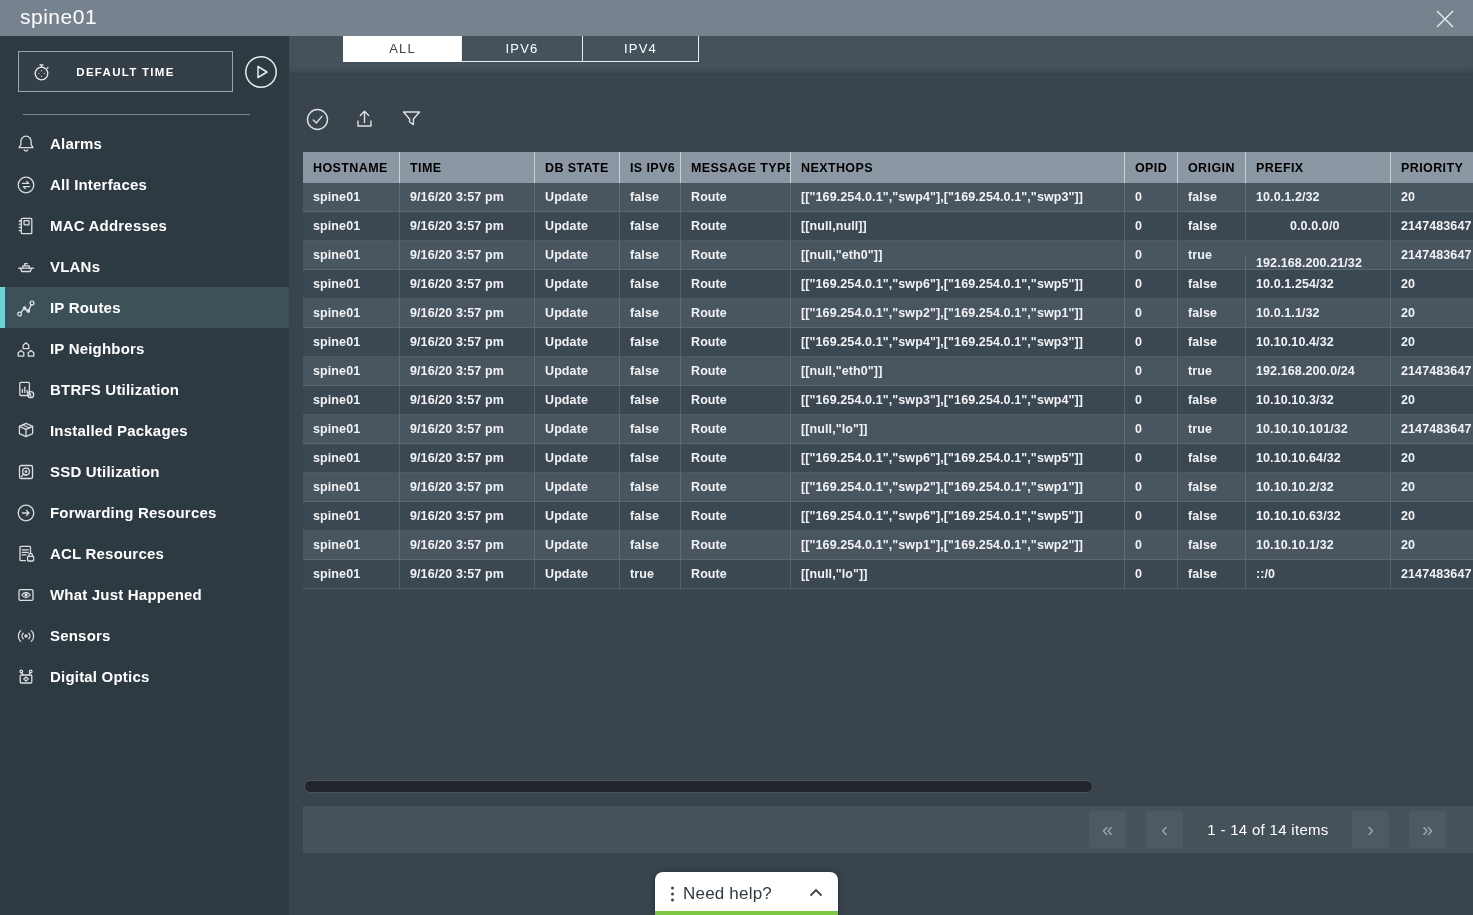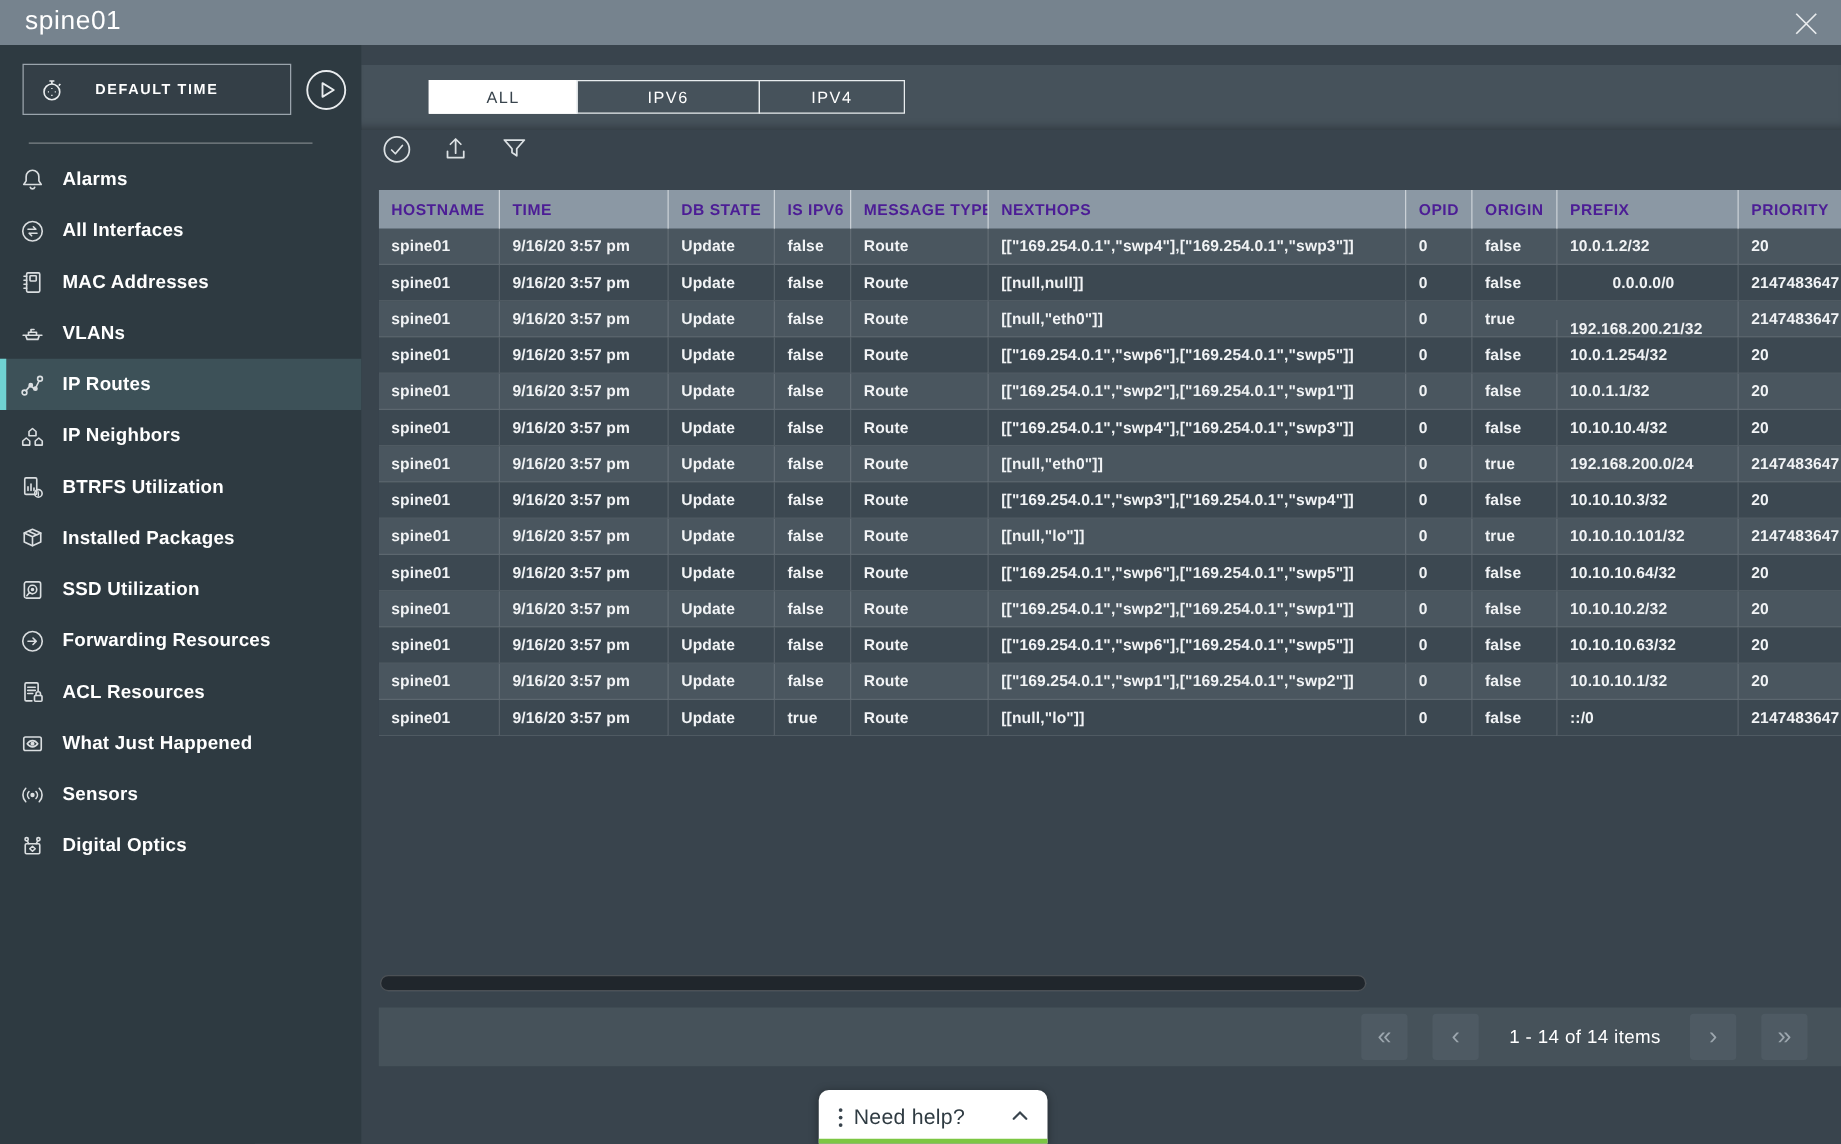--- a/index.html
+++ b/index.html
@@ -23,35 +23,35 @@
   .play-btn { margin-left:11px; width:34px; height:34px; cursor:pointer; }
   .side-divider { border:none; border-top:1px solid rgba(255,255,255,0.38); margin:22px 39px 8px 23px; }
   .nav { margin-top:0; }
   .nav-item { height:41px; display:flex; align-items:center; padding-left:14px; position:relative; cursor:pointer; color:#FFFFFF; }
   .nav-item .nav-icon { width:24px; height:22px; display:flex; align-items:center; justify-content:center; opacity:0.92; }
   .nav-item .nav-label { margin-left:12px; font-size:15px; font-weight:700; letter-spacing:0.2px; }
   .nav-item.selected { background:#3D5158; }
   .nav-item .sel-bar { display:none; }
   .nav-item.selected .sel-bar { display:block; position:absolute; left:0; top:0; bottom:0; width:5px; background:#70D2D2; }
   
-  .tabstrip { position:absolute; left:289px; top:52px; width:1184px; height:52px; background:#46525B;
+  .tabstrip { position:absolute; left:289px; top:23px; width:1184px; height:52px; background:#46525B;
     box-shadow: inset 0 -7px 7px -5px rgba(0,0,0,0.30); z-index:10; }
   .tabs { position:absolute; left:54px; top:12px; display:flex; }
   .tab { height:27px; display:flex; align-items:center; justify-content:center; font-size:13px; letter-spacing:1.2px;
     color:#FFFFFF; border:1px solid #E9EDEF; margin-left:-1px; cursor:pointer; background:transparent; }
   .tab:first-child { margin-left:0; }
   .tab.active { background:#FFFFFF; color:#39444D; border-color:#FFFFFF; font-weight:400; }
   
   .toolbar { position:absolute; left:303px; top:104px; display:flex; gap:19px; z-index:5; }
   .tool-btn { width:28px; height:30px; display:flex; align-items:center; justify-content:center; cursor:pointer; color:#DCE1E4; }
   
   .table-wrap { position:absolute; left:303px; top:152px; width:1170px; overflow:hidden; z-index:5; }
   .table-inner { width:1247px; }
   .thead { display:flex; height:31px; background:#8B98A4; }
-  .th { display:flex; align-items:center; padding-left:10px; color:#4c1d95; font-size:12.5px; font-weight:700;
+  .th { display:flex; align-items:center; padding-left:10px; color:#000000; font-size:12.5px; font-weight:700;
     letter-spacing:0.4px; border-left:1px solid rgba(255,255,255,0.55); overflow:hidden; white-space:nowrap; cursor:pointer; }
   .th:first-child { border-left:none; }
   .trow { display:flex; height:29px; cursor:pointer; }
   .trow.odd  { background:#4A565F; }
   .trow.even { background:#3C4851; }
   .td { display:flex; align-items:center; padding-left:10px; color:#F1F3F5; font-size:12.5px; font-weight:700;
     letter-spacing:0.1px; border-left:1px solid rgba(255,255,255,0.13); border-bottom:1px solid rgba(255,255,255,0.10);
     white-space:nowrap; overflow:hidden; }
   .td:first-child { border-left:none; }
   
@@ -250,21 +250,21 @@
           </svg>
         </span>
     <span class="nav-label">Digital Optics</span>
       </div>
     </div>
 </div>
 
 <div class="tabstrip">
   <div class="tabs" id="tabs">
       <div class="tab active" style="width: 119px;">ALL</div>
-      <div class="tab" style="width: 147px;">IPV6</div>
+      <div class="tab" style="width: 122px;">IPV6</div>
       <div class="tab" style="width: 117px;">IPV4</div>
     </div>
 </div>
 
 <div class="toolbar" id="toolbar">
     <div class="tool-btn">
       <span>
         <svg width="27" height="27" viewBox="0 0 27 27" stroke="currentColor" stroke-width="1.4" fill="none" stroke-linecap="round" stroke-linejoin="round">
           <circle cx="13.5" cy="13.5" r="10"></circle>
           <path d="M9.3 14l3 3 5.6-6.6"></path>

